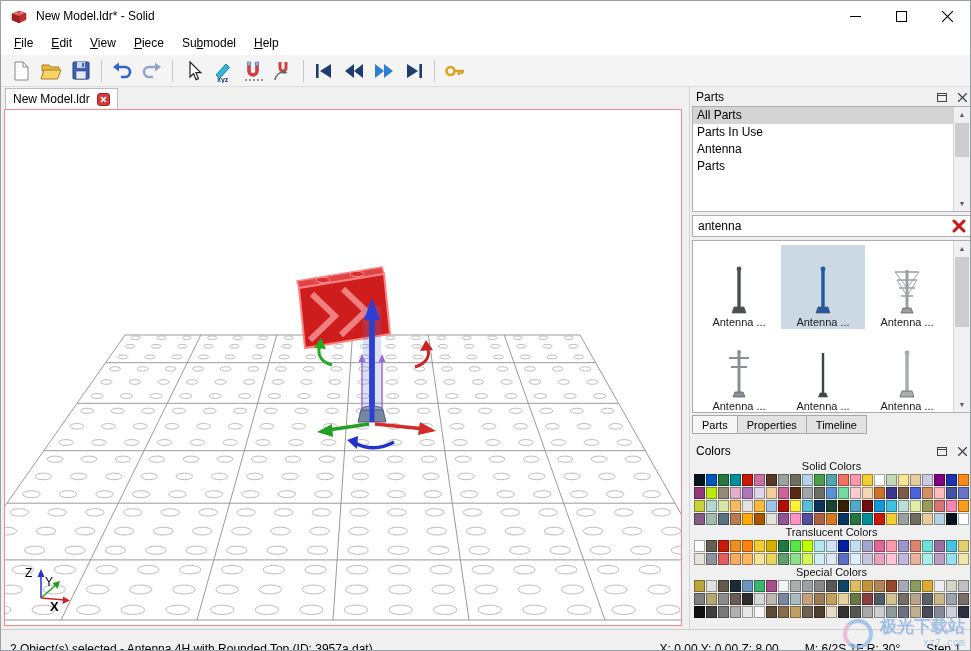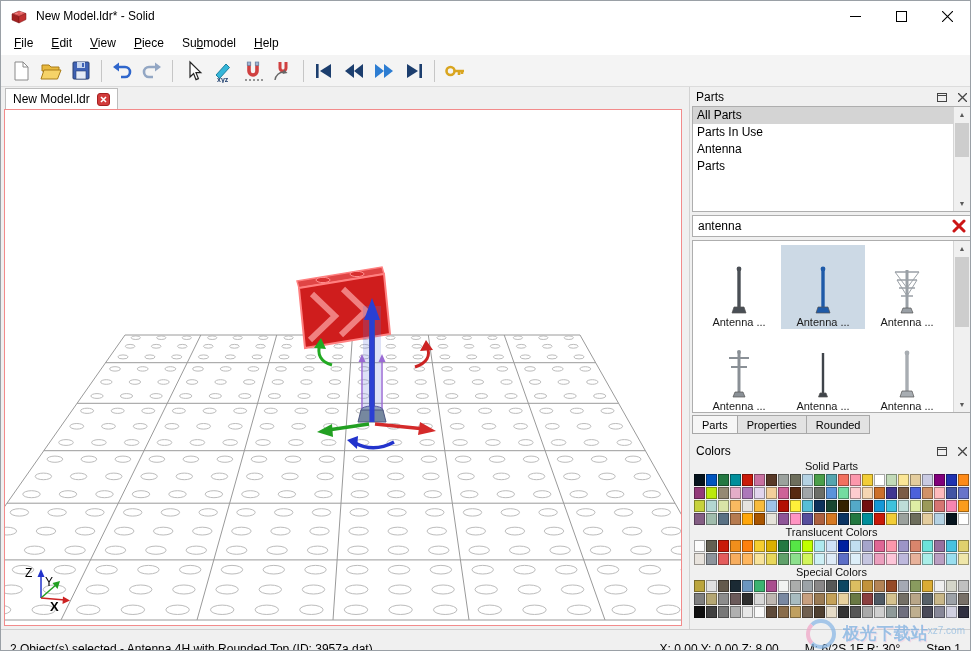--- a/index.html
+++ b/index.html
@@ -68,21 +68,21 @@
   .swatch { box-shadow: inset 0 0 0 1px rgba(0,0,0,0.35); }
 
   
   .statusbar { position:absolute; left:0; top:628px; width:100%; height:23px; background:#f0f0f0; border-top:1px solid #cfcfcf; display:flex; align-items:flex-start; padding:12px 9px; font-size:12px; }
   .status-left { flex:1; white-space:nowrap; }
   .status-right { display:flex; gap:26px; white-space:nowrap; }
 
   
   .watermark { position:absolute; right:5px; bottom:1px; display:flex; align-items:center; gap:7px; opacity:0.75; pointer-events:none; }
   .wm-ring { width:30px; height:30px; border-radius:50%; border:4px solid #8cb9e6; border-left-color:#f0a8c8; }
-  .wm-col { display:flex; flex-direction:row; line-height:1.1; }
+  .wm-col { display:flex; flex-direction:column; line-height:1.1;font-family:Liberation Mono, monospace; }
   .wm-main { font-size:17px; font-weight:bold; color:#7fb0e0; text-shadow:0 0 2px #ffffff, 1px 1px 0 #f3c9dd; }
   .wm-sub { font-size:10px; color:#90badf; text-align:right; }
 </style>
 </head>
 <body>
 
 <div class="app">
 
   <div class="titlebar">
     <span class="app-icon">
@@ -714,42 +714,42 @@
       <div class="vscroll">
         <div class="sb-btn up">▲</div>
         <div class="sb-thumb" style="top:16px; height:70px;"></div>
         <div class="sb-btn down">▼</div>
       </div>
     </div>
 
     <div class="dock-tabs">
         <div class="dock-tab active">Parts</div>
         <div class="dock-tab">Properties</div>
-        <div class="dock-tab">Rounded</div>
+        <div class="dock-tab">Timeline</div>
       </div>
 
     <div class="dock-header colors-header">
       <span>Colors</span>
       <div class="dock-btns">
         <span class="dock-hbtn">
           <svg width="10" height="10" viewBox="0 0 10 10">
             <rect x="0.5" y="1.5" width="9" height="8" fill="none" stroke="#444"></rect>
               <line x1="0.5" y1="3.5" x2="9.5" y2="3.5" stroke="#444"></line>
           </svg>
         </span>
         <span class="dock-hbtn">
           <svg width="9" height="9" viewBox="0 0 9 9">
               <path d="M0,0 L9,9 M9,0 L0,9" stroke="#444" stroke-width="1.3"></path>
             </svg>
         </span>
       </div>
     </div>
 
     <div class="colors-sections">
-        <div class="color-section-label">Solid Parts</div>
+        <div class="color-section-label">Solid Colors</div>
         <div class="color-grid">
           <div class="swatch" style="background: rgb(5, 19, 29);"></div>
           <div class="swatch" style="background: rgb(0, 85, 191);"></div>
           <div class="swatch" style="background: rgb(35, 120, 65);"></div>
           <div class="swatch" style="background: rgb(0, 143, 155);"></div>
           <div class="swatch" style="background: rgb(201, 26, 9);"></div>
           <div class="swatch" style="background: rgb(200, 112, 160);"></div>
           <div class="swatch" style="background: rgb(88, 57, 39);"></div>
           <div class="swatch" style="background: rgb(155, 161, 157);"></div>
           <div class="swatch" style="background: rgb(109, 110, 92);"></div>

